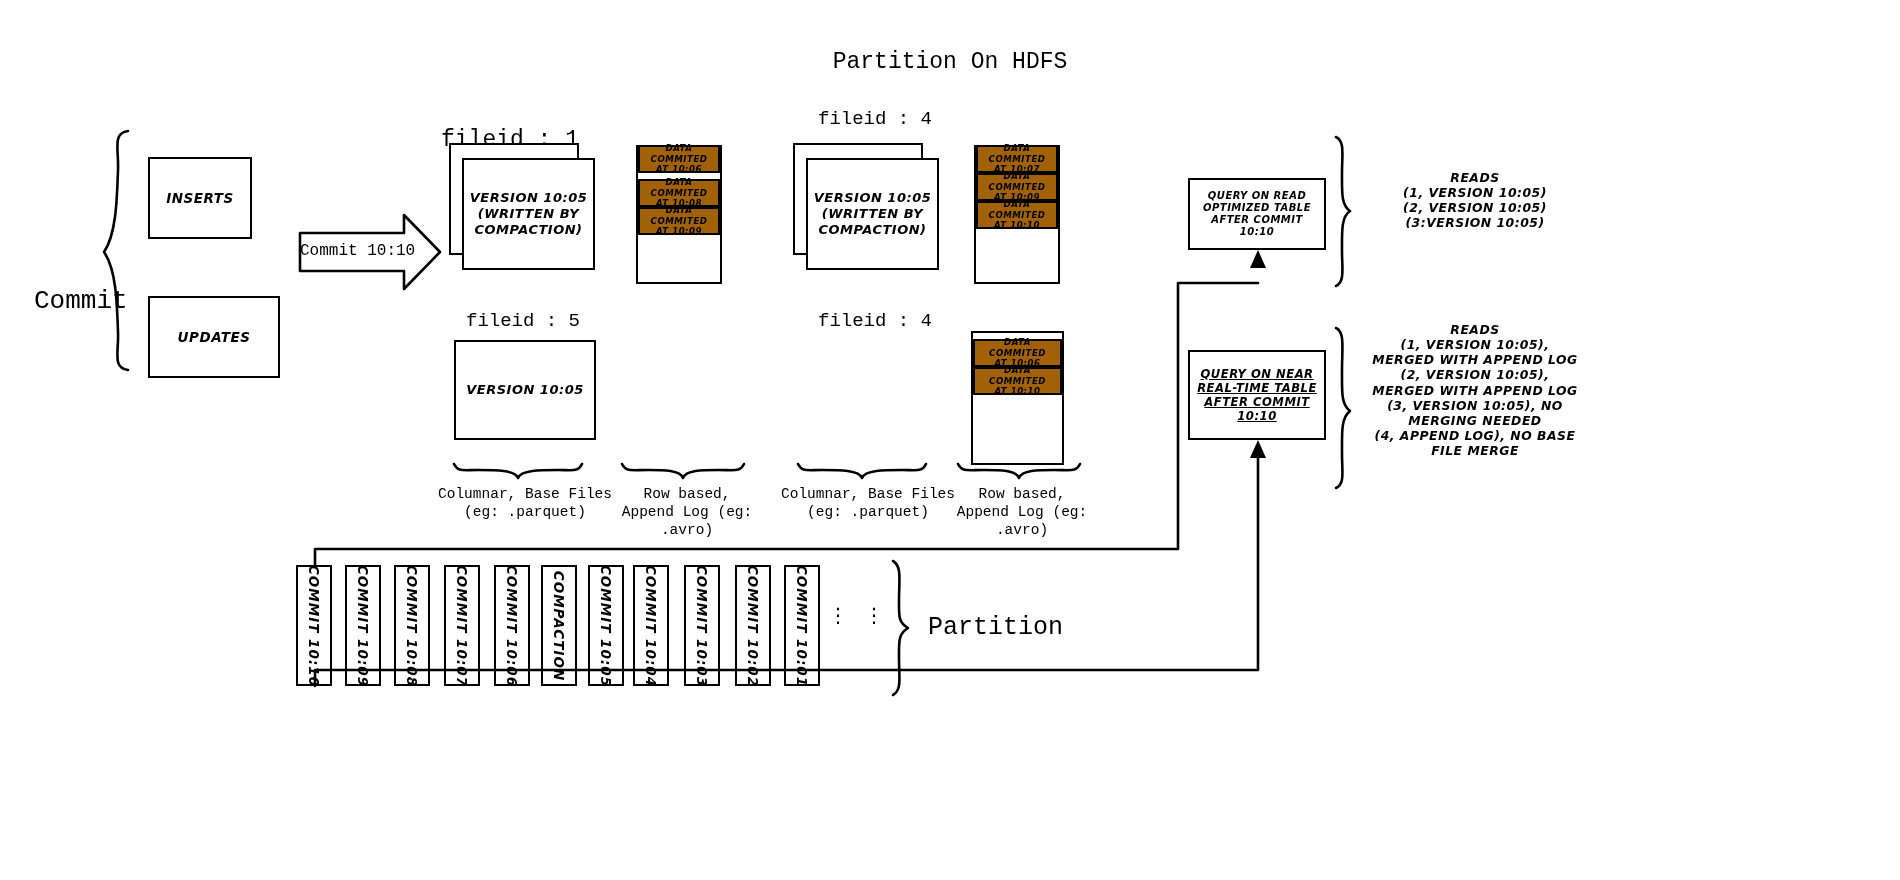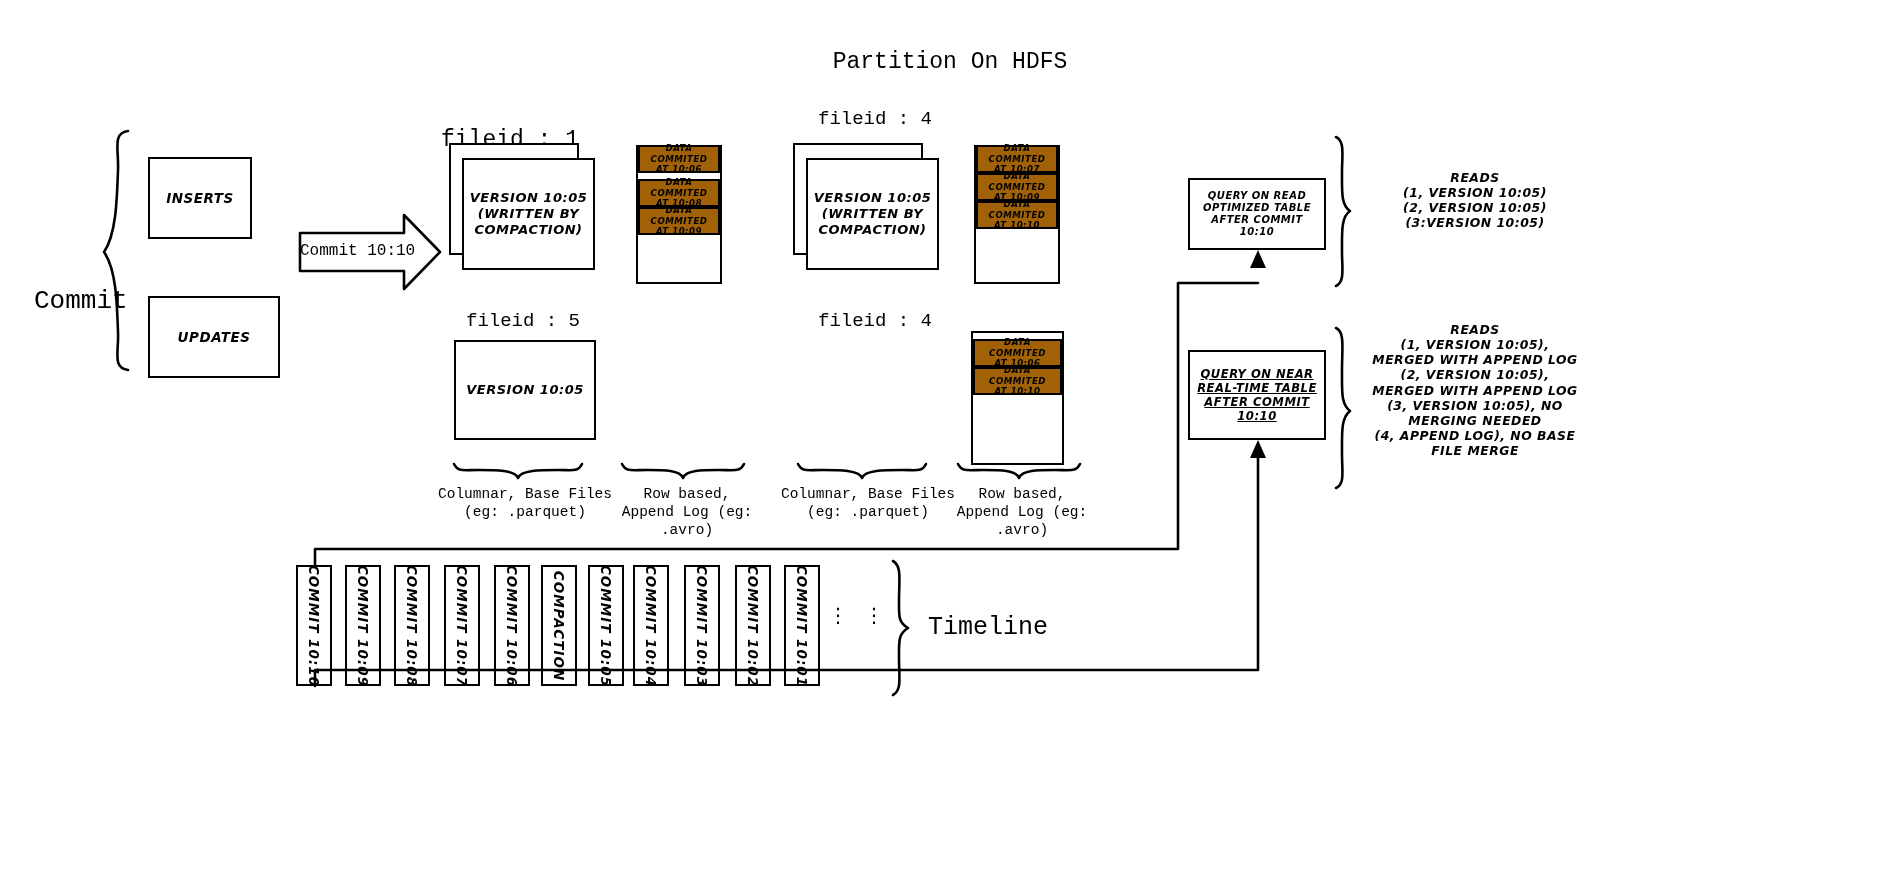--- a/index.html
+++ b/index.html
@@ -177,21 +177,21 @@
 <div class="tl-box" style="left:735px;top:565px;width:36px;height:121px;">
   <div class="tl-txt">COMMIT  10:02</div>
   </div>
 <div class="tl-box" style="left:784px;top:565px;width:36px;height:121px;">
   <div class="tl-txt">COMMIT  10:01</div>
   </div>
 
 <div class="dots" style="left:828px;top:612px;width:20px;">⋮</div>
 <div class="dots" style="left:864px;top:612px;width:20px;">⋮</div>
 
-<div class="lbl hand" style="left:928px;top:612px;font-size:25px;">Timeline</div>
+<div class="lbl hand" style="left:928px;top:612px;font-size:25px;">Partition</div>
 
 <svg class="ov" viewBox="0 0 1900 880">
   <g fill="none" stroke="#000" stroke-width="2.6" stroke-linecap="round" stroke-linejoin="round">
 
     <path d="M128 131 C112 133 119 150 118 170 C117 200 116 235 104 252
              C116 269 117 302 118 332 C119 352 112 368 128 370"></path>
 
     <path fill="#fff" d="M300 233 L404 233 L404 215 L440 252 L404 289 L404 271 L300 271 Z"></path>
 
     <path d="M454 464 C458 472 462 470 478 470 C496 470 515 470 518 478

